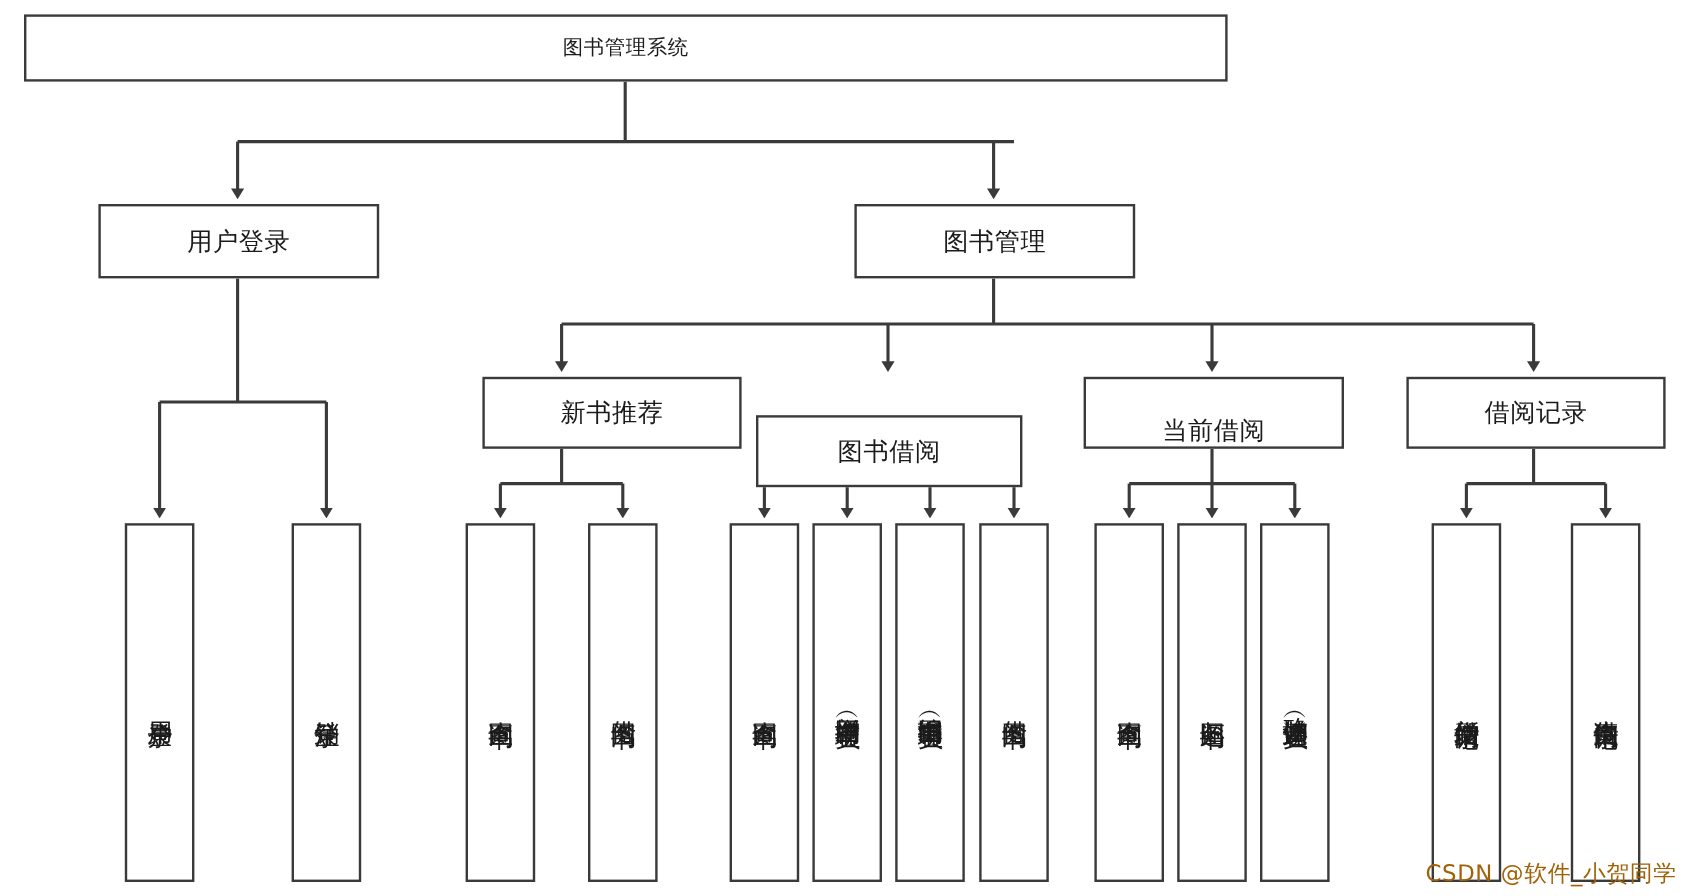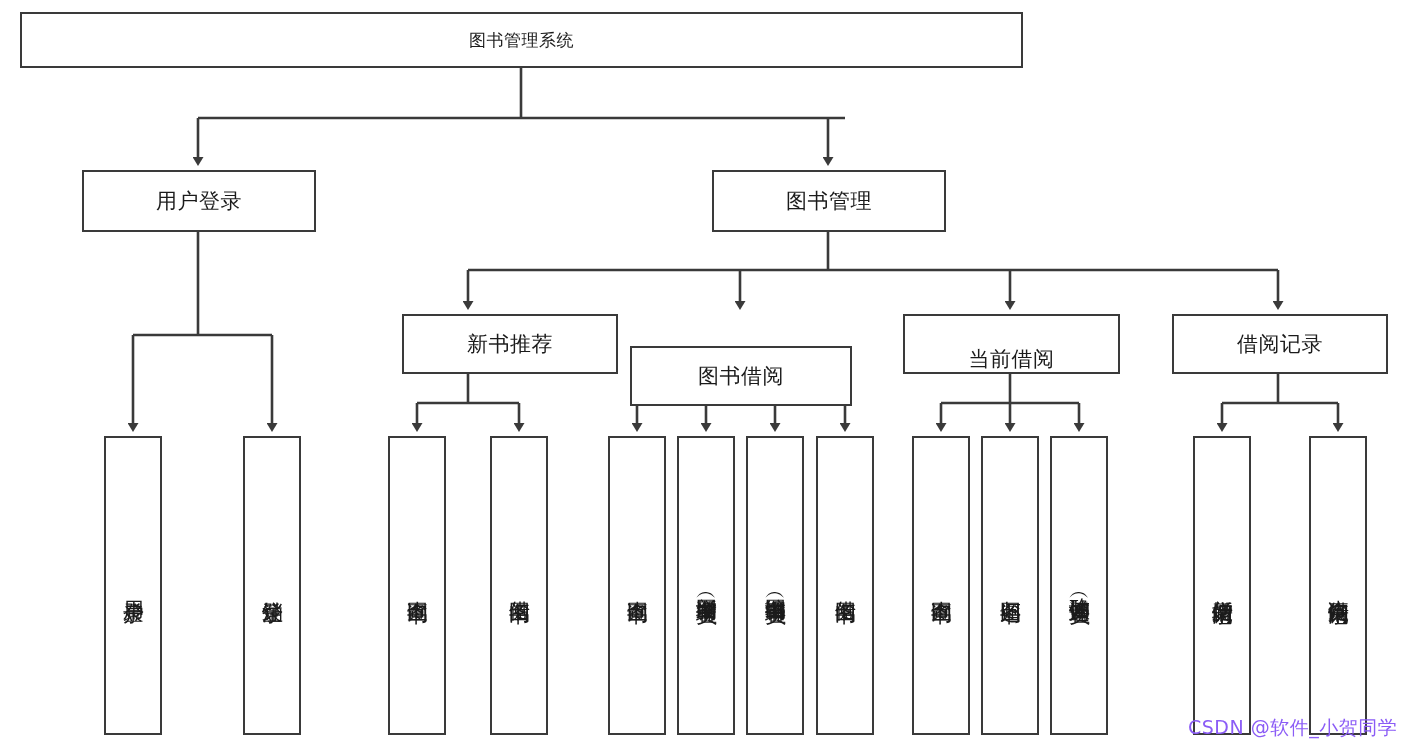--- a/index.html
+++ b/index.html
@@ -53,21 +53,21 @@
     text-orientation: upright;
     display: block;
     text-align: center;
     letter-spacing: 1px;
   }
   .node.root {
     font-size: 17px;
   }
   .watermark {
     position: absolute;
-    color: #8b5cf6;
+    color: #a16207;
     font-size: 19px;
     white-space: nowrap;
     letter-spacing: 0.5px;
   }
 </style>
 </head>
 <body>
 
 <div id="canvas">
 

